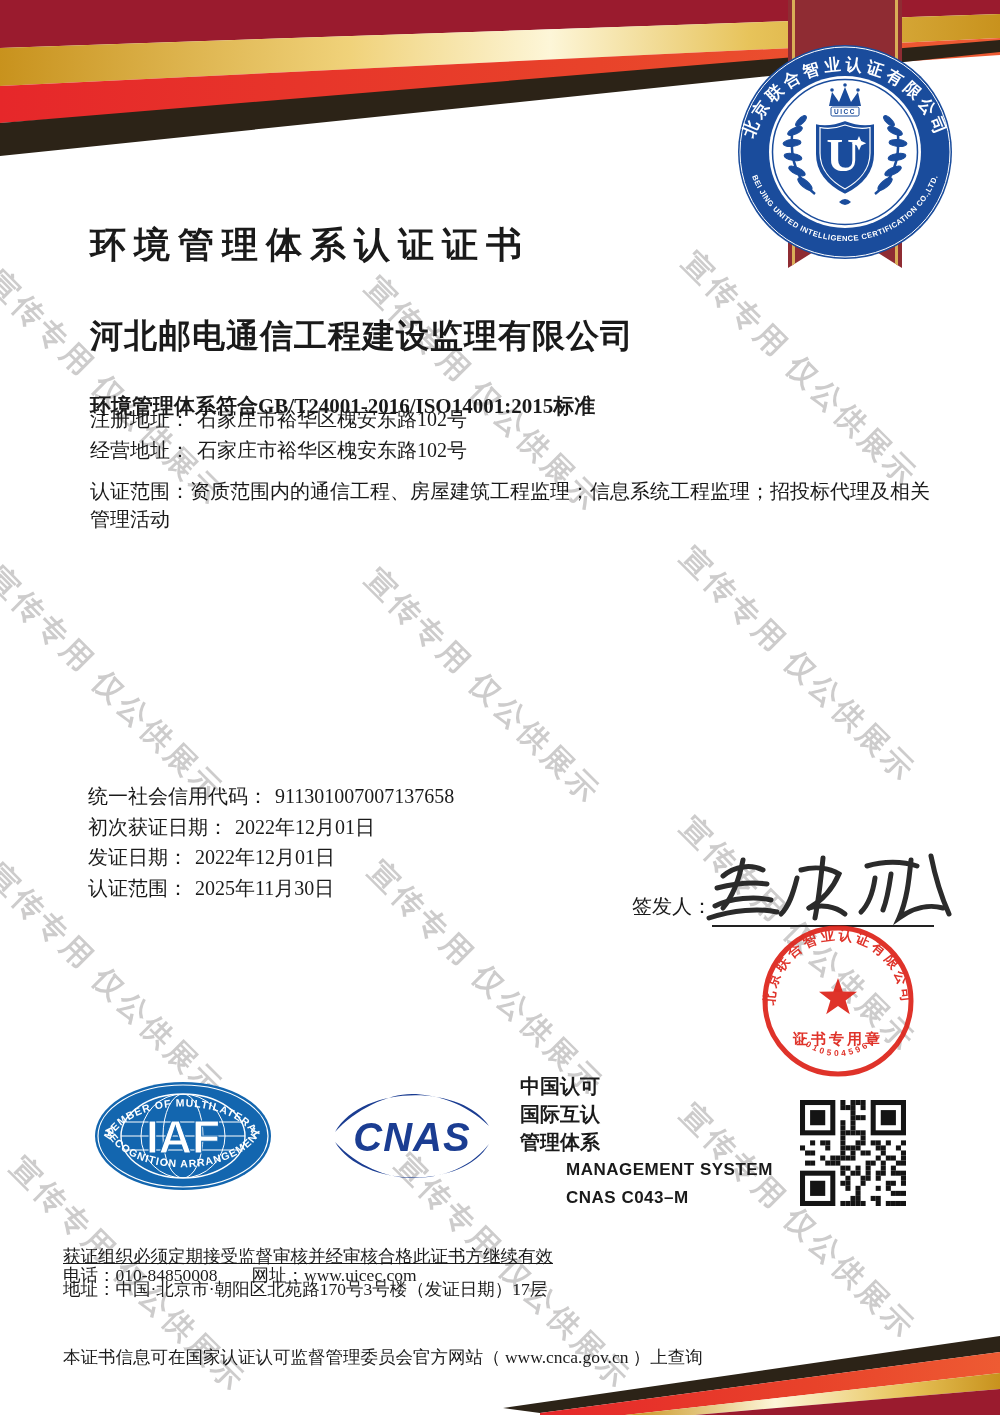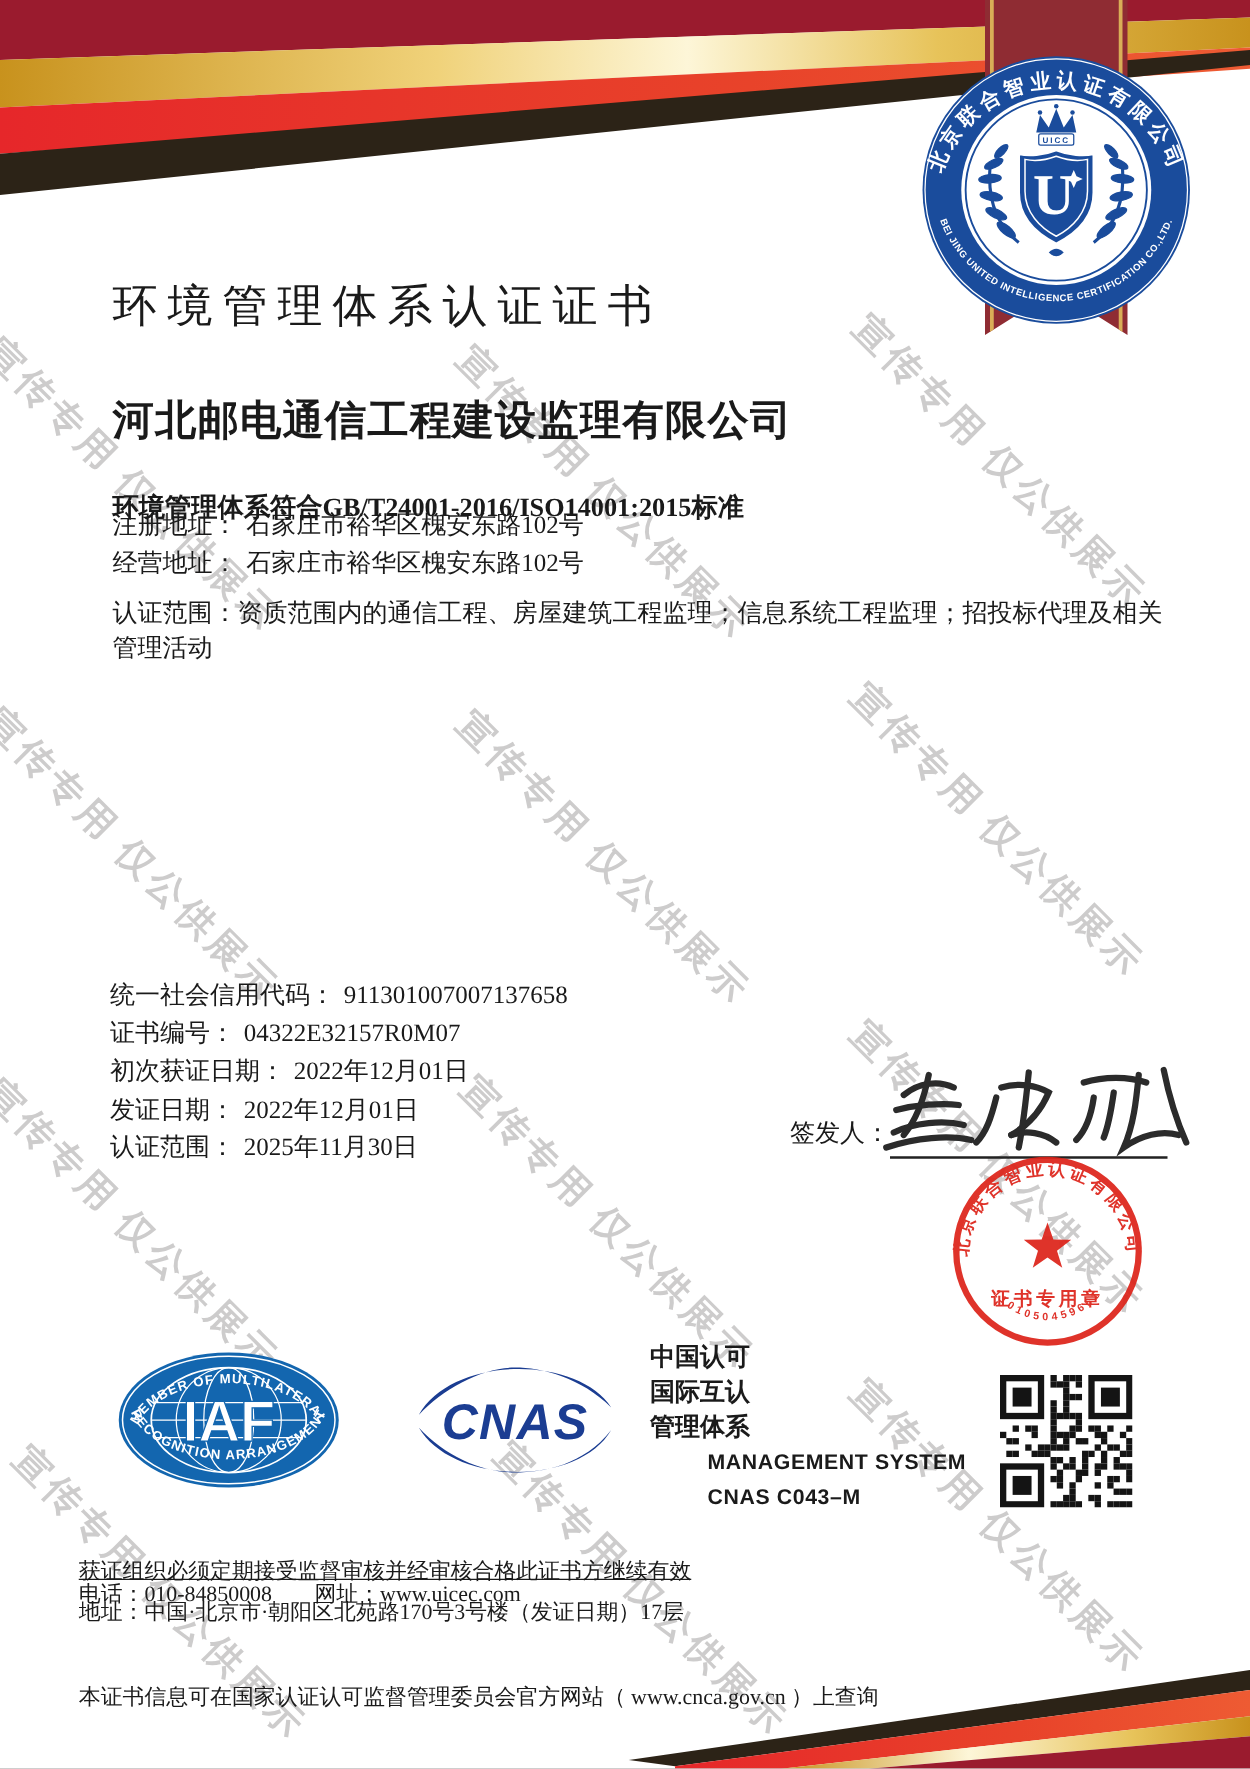--- a/index.html
+++ b/index.html
@@ -12,21 +12,21 @@
   .wm{
     position:absolute;white-space:nowrap;
     font-size:30px;font-weight:700;letter-spacing:4px;
     color:#9c9a9a;opacity:.5;
     transform:rotate(45deg);transform-origin:left top;
     pointer-events:none;z-index:3;
   }
   .content{position:relative;z-index:4;}
   .deco{position:absolute;left:0;z-index:2;}
   .title{
-    left:90px;top:221px;font-size:36px;font-weight:400;letter-spacing:8px;
+    left:90px;top:221px;font-size:36px;font-weight:700;letter-spacing:8px;
   }
   .company{
     left:90px;top:314px;font-size:33px;font-weight:700;letter-spacing:1px;
   }
   .standard{
     left:90px;top:360px;font-size:21px;font-weight:700;margin-top:32px;
   }
   .line20{font-size:20px;}
   .addr-reg{left:90px;top:406px;}
   .addr-biz{left:90px;top:437px;}
@@ -163,23 +163,20 @@
       <span>经营地址：</span><span class="val">石家庄市裕华区槐安东路102号</span>
     </div>
 
     <div class="abs line20 scope">
       <span>认证范围：</span><span>资质范围内的通信工程、房屋建筑工程监理；信息系统工程监理；招投标代理及相关管理活动</span>
     </div>
 
     <div class="abs details">
       <div>
         <span>统一社会信用代码：</span><span class="val">911301007007137658</span>
-      </div>
-      <div>
-        <span>证书编号：</span><span class="val">04322E32157R0M07</span>
       </div>
       <div>
         <span>初次获证日期：</span><span class="val">2022年12月01日</span>
       </div>
       <div>
         <span>发证日期：</span><span class="val">2022年12月01日</span>
       </div>
       <div>
         <span>认证范围：</span><span class="val">2025年11月30日</span>
       </div>

